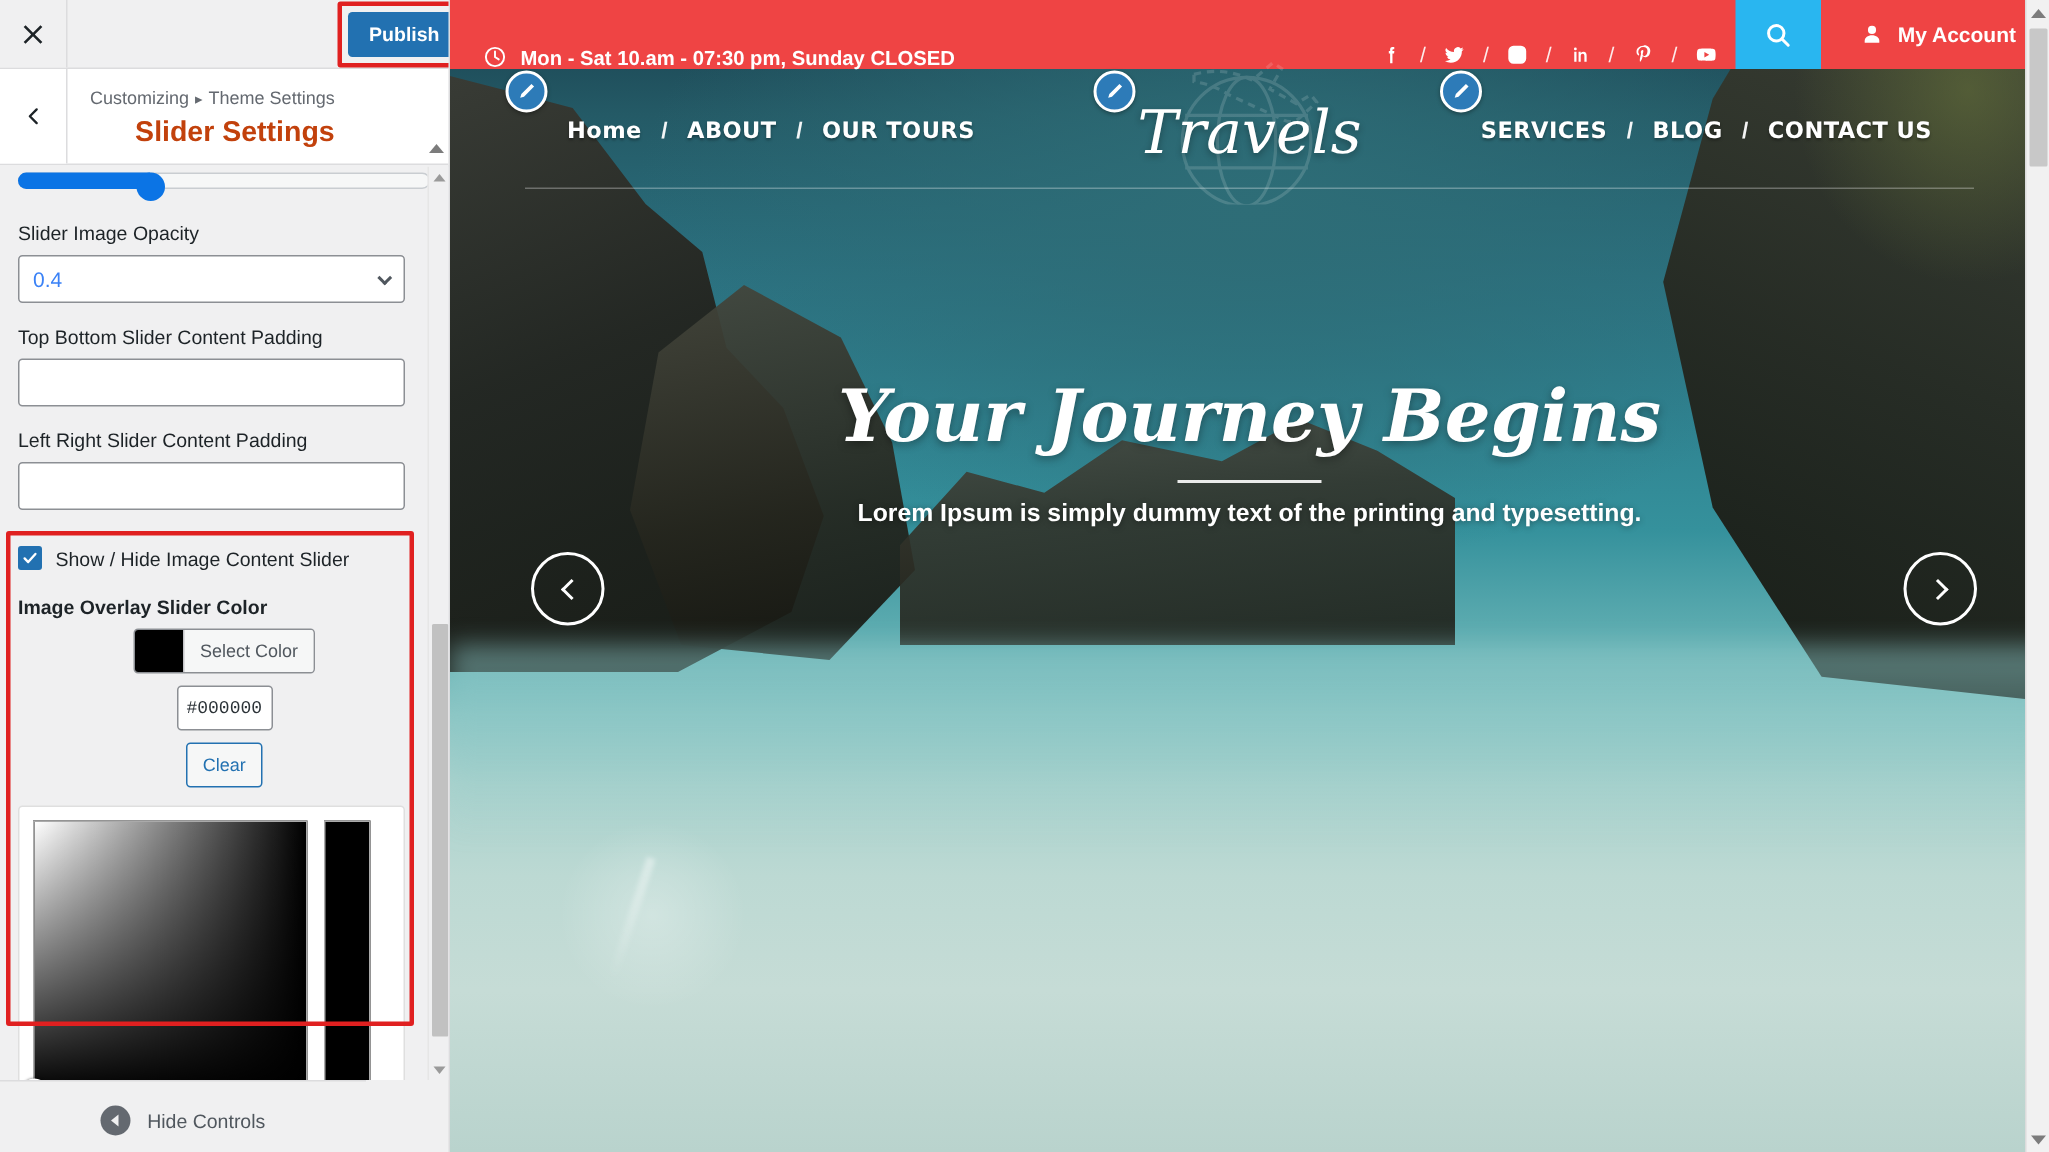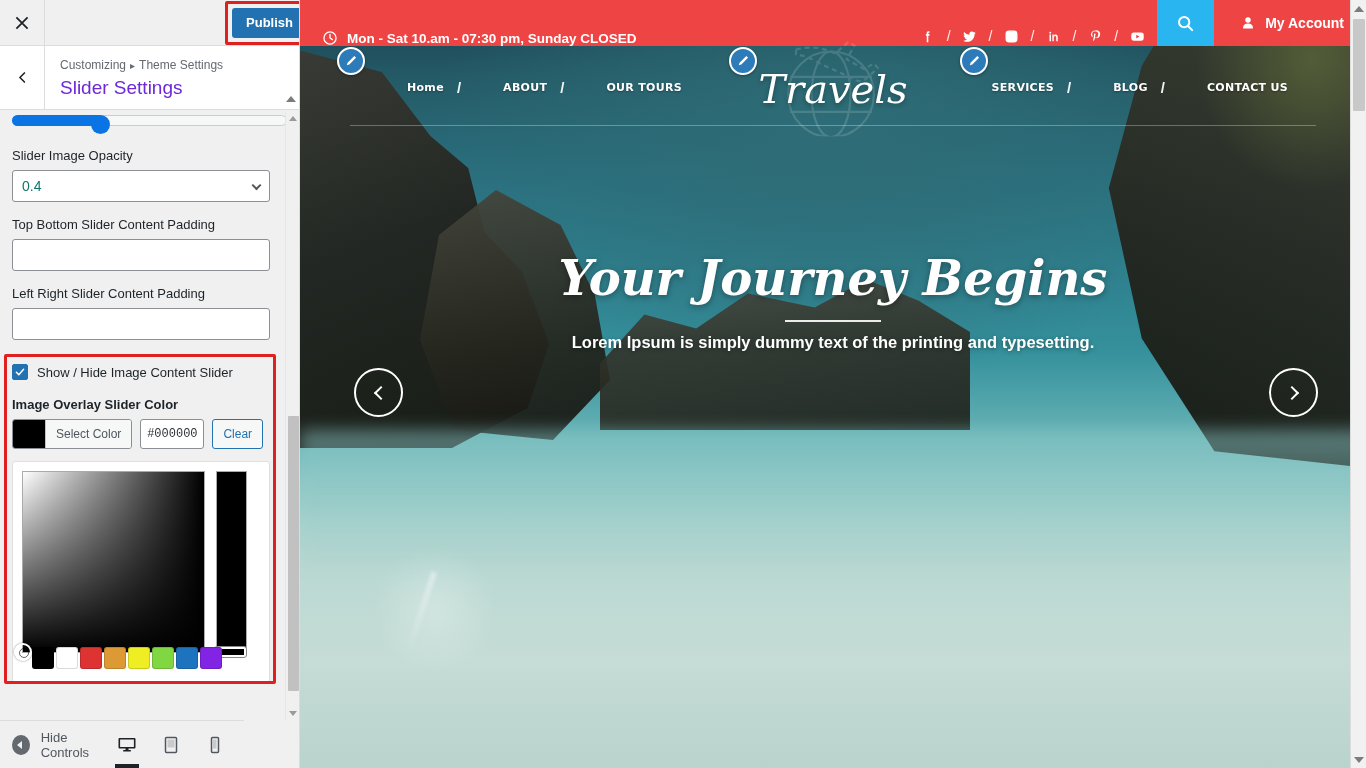--- a/index.html
+++ b/index.html
@@ -65,22 +65,22 @@
     display: flex; align-items: center; justify-content: center;
     cursor: pointer; background: #fff;
   }
   .cz-back svg { width: 13px; height: 13px; }
   .cz-titles { padding: 11px 0 0 15px; }
   .cz-breadcrumb {
     font-size: 12px; color: #646970; line-height: 16px;
   }
   .cz-breadcrumb .sep { margin: 0 4px; font-size: 10px; }
   .cz-panel-title {
-    font-size: 19px; color: #6d28d9; font-weight: 400;
-    line-height: 26px; margin-top: 1px;
+    font-size: 19px; color: #c2410c; font-weight: 700;
+    line-height: 26px; margin-top: 1px; text-align: right;
   }
 
   
   .cz-body {
     position: absolute; left: 0; top: 111px; width: 299px; height: 609px;
     background: #f0f0f1;
     overflow: hidden;
   }
   .cz-content { position: relative; padding: 0 12px; }
 
@@ -100,21 +100,21 @@
     background: #0b74e5;
   }
 
   .field-label {
     font-size: 13px; color: #1d2327; font-weight: 400;
     margin: 14px 0 6px 0; display: block; line-height: 17px;
   }
   .cz-select {
     width: 258px; height: 32px;
     border: 1px solid #8c8f94; border-radius: 3px;
-    background: #fff; color: #0f766e; font-size: 14px;
+    background: #fff; color: #3b82f6; font-size: 14px;
     padding: 0 28px 0 9px;
     display: flex; align-items: center; position: relative;
     cursor: pointer;
   }
   .cz-select .caret {
     position: absolute; right: 9px; top: 50%;
     transform: translateY(-60%) rotate(45deg);
     width: 7px; height: 7px;
     border-right: 2px solid #50575e; border-bottom: 2px solid #50575e;
   }
@@ -143,21 +143,21 @@
   }
   .cz-checkbox svg { width: 12px; height: 12px; }
   .checkbox-label {
     font-size: 13px; color: #1d2327; margin-left: 9px;
   }
   .group-title {
     font-size: 13px; font-weight: 700; color: #1d2327;
     margin: 17px 0 7px 0; display: block;
   }
 
-  .color-row { display: flex; align-items: center; gap: 8px; }
+  .color-row { display: flex; align-items: center; gap: 8px; flex-direction: column; }
   .color-button {
     display: flex; align-items: stretch; height: 30px;
     border: 1px solid #8c8f94; border-radius: 3px;
     background: #f6f7f7; overflow: hidden; cursor: pointer;
   }
   .color-swatch-lg { width: 32px; background: #000000; }
   .color-button-text {
     display: flex; align-items: center;
     padding: 0 10px; font-size: 12px; color: #50575e;
     background: #f6f7f7; border-left: 1px solid #c3c4c7;
@@ -248,21 +248,21 @@
     position: absolute; right: 3px; top: 50px;
     width: 0; height: 0;
     border-left: 5px solid transparent; border-right: 5px solid transparent;
     border-bottom: 6px solid #7c7c7c;
   }
 
   
   .cz-footer {
     position: absolute; left: 0; bottom: 0; width: 244px; height: 48px;
     background: #f0f0f1; border-top: 1px solid #dcdcde;
-    display: flex; align-items: center; padding: 16px 12px;
+    display: flex; align-items: center; padding: 16px 12px; flex-direction: column;
   }
   .hide-controls { display: flex; align-items: center; cursor: pointer; }
   .collapse-circle {
     width: 20px; height: 20px; border-radius: 50%;
     background: #646970; display: flex; align-items: center; justify-content: center;
   }
   .collapse-circle .tri {
     width: 0; height: 0;
     border-top: 4px solid transparent; border-bottom: 4px solid transparent;
     border-right: 5px solid #f0f0f1; margin-right: 2px;
@@ -393,25 +393,24 @@
     position: absolute; left: 0; top: 46px; width: 1066px; height: 82px;
     z-index: 5; display: flex; align-items: center;
   }
   .nav-left {
     display: flex; align-items: center; margin-left: 78px; gap: 13px;
   }
   .nav-right {
     display: flex; align-items: center; margin-left: auto; margin-right: 78px; gap: 13px;
   }
   .nav-link {
-    color: #fff; font-size: 11px; font-weight: 700;
+    color: #fff; font-size: 15px; font-weight: 700;
     letter-spacing: .3px; cursor: pointer; white-space: nowrap;
     text-shadow: 0 1px 2px rgba(0,0,0,.35);
     font-family: "DejaVu Sans", sans-serif;
-    margin-left: 29px;
   }
   .nav-sep { color: #fff; font-size: 15px; font-weight: 700; opacity: .95; }
   .brand {
     position: absolute; left: 50%; top: 50%;
     transform: translate(-50%, -50%);
     color: #fff; font-size: 40px;
     font-family: "DejaVu Serif", serif;
     font-style: italic; font-weight: 400;
     text-shadow: 0 2px 5px rgba(0,0,0,.3);
     white-space: nowrap; margin-top: 2px;

